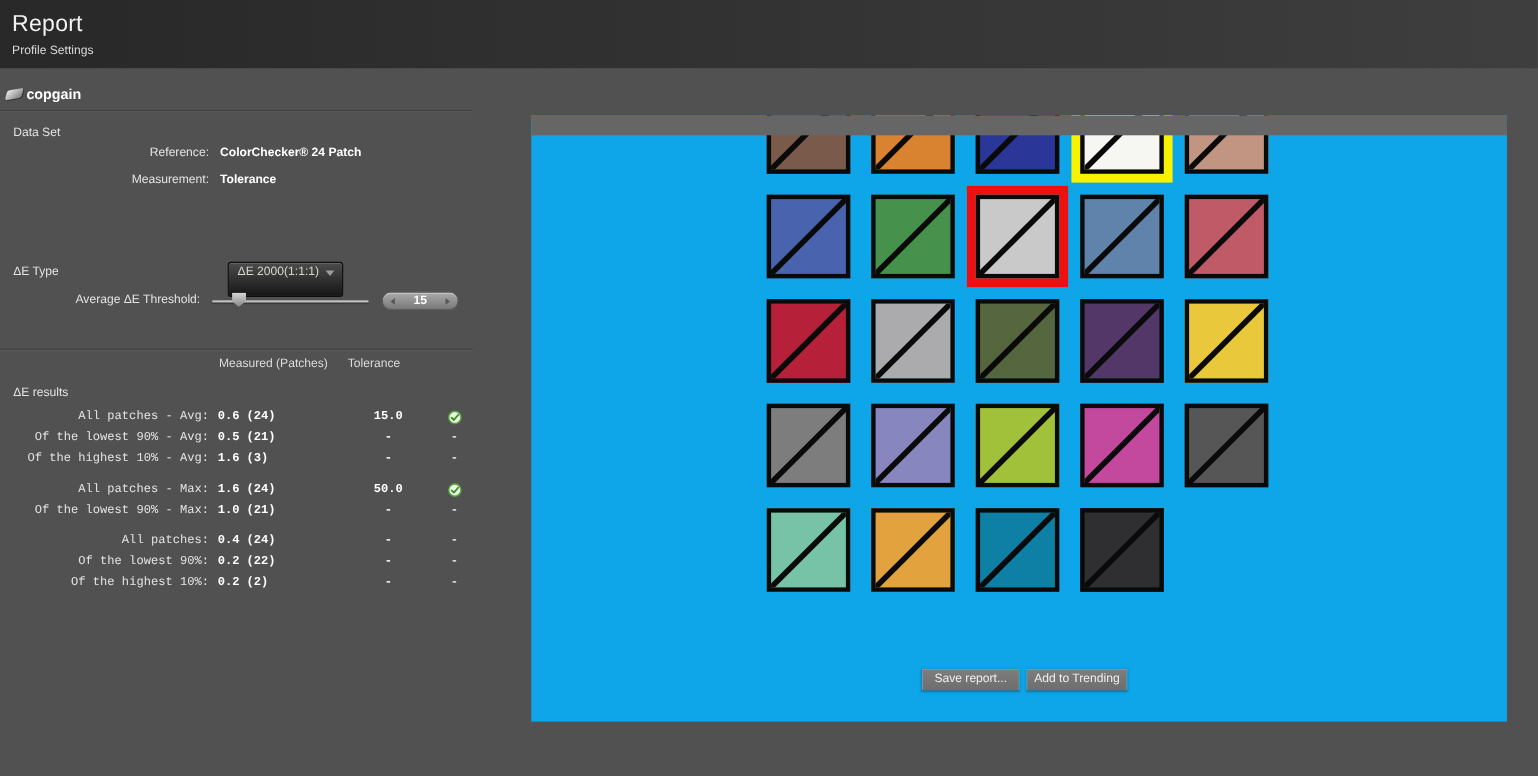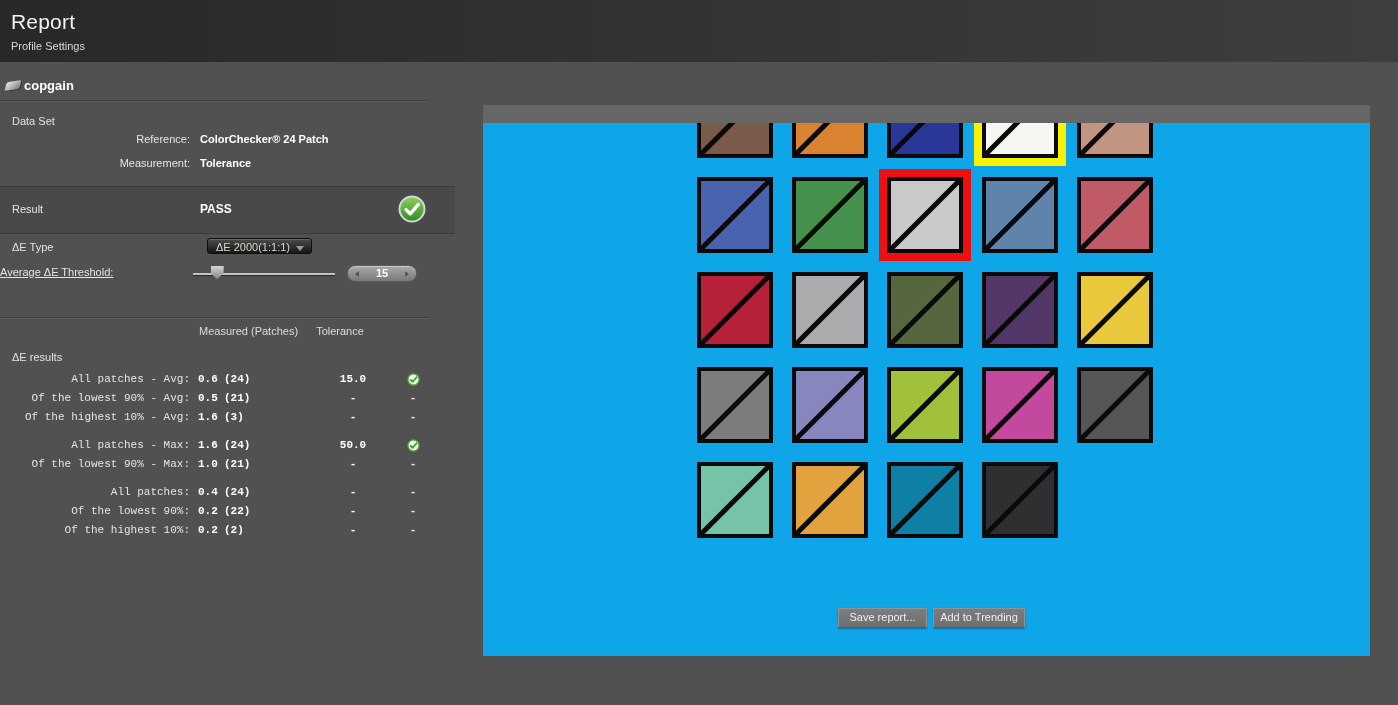--- a/index.html
+++ b/index.html
@@ -31,30 +31,30 @@
   .kv .lbl{position:absolute;left:0;width:190px;text-align:right;color:#e4e4e4;}
   .kv .val{position:absolute;left:200px;color:#fff;font-weight:bold;}
 
   .result-band{position:absolute;left:0;top:124px;width:455px;height:46px;background:#494949;
                border-top:1px solid #3b3b3b;border-bottom:1px solid #3b3b3b;}
   .result-band .lbl{position:absolute;left:12px;top:16px;font-size:11px;color:#e4e4e4;}
   .result-band .val{position:absolute;left:200px;top:15px;font-size:12px;font-weight:bold;color:#fff;}
   .result-band .icon{position:absolute;left:398px;top:8px;width:28px;height:28px;}
 
   
-  .dropdown{position:absolute;left:207px;top:176px;width:105px;height:16px;
+  .dropdown{position:absolute;left:207px;top:176px;width:105px;height:32px;
     background:linear-gradient(#4c4c4c,#161616);border:1px solid #0e0e0e;border-radius:3px;
     color:#d6d6cd;font-size:11px;line-height:17px;padding-left:8px;box-sizing:border-box;
     box-shadow:inset 0 1px 0 rgba(255,255,255,.15);cursor:default;}
   .dd-arrow{position:absolute;right:7px;top:7px;width:0;height:0;
     border-left:4px solid transparent;border-right:4px solid transparent;border-top:5px solid #9d9d9d;}
 
   
   .thr-row{position:absolute;left:0;width:455px;height:17px;font-size:11px;}
-  .thr-row .lbl{position:absolute;left:0;width:182px;text-align:left;color:#e4e4e4;line-height:15px;text-decoration:underline;}
+  .thr-row .lbl{position:absolute;left:0;width:182px;text-align:right;color:#e4e4e4;line-height:15px;}
   .track{position:absolute;left:193px;top:8px;width:142px;height:2px;background:#c2c2c2;
          box-shadow:0 1px 1px rgba(0,0,0,.5);}
   .thumb{position:absolute;top:1px;width:13px;height:13px;
     clip-path:polygon(0 0,100% 0,100% 58%,50% 100%,0 58%);
     background:linear-gradient(#d6d6d6,#868686);}
   .spinner{position:absolute;left:347px;top:0;width:70px;height:17px;border-radius:9px;
     background:linear-gradient(#ababab,#787878);border:1px solid #5c5c5c;box-sizing:border-box;
     box-shadow:inset 0 1px 0 #c9c9c9;text-align:center;color:#fff;font-weight:bold;
     font-size:11px;line-height:15px;}
   .spin-arrow{position:absolute;top:5px;width:0;height:0;border-top:3px solid transparent;
@@ -109,36 +109,20 @@
 
   <div class="kv" style="top:71px;">
     <span class="lbl">Reference:</span>
     <span class="val">ColorChecker® 24 Patch</span>
   </div>
   <div class="kv" style="top:95px;">
     <span class="lbl">Measurement:</span>
     <span class="val">Tolerance</span>
   </div>
 
-  <div class="result-band">
-    <span class="lbl">Result</span>
-    <span class="val">PASS</span>
-    <span class="icon">
-      <svg width="28" height="28" viewBox="0 0 28 28">
-        <defs>
-          <linearGradient id="gchk" x1="0" y1="0" x2="0" y2="1">
-            <stop offset="0" stop-color="#8fd25f"></stop>
-              <stop offset="1" stop-color="#2c8c1e"></stop>
-          </linearGradient>
-        </defs>
-        <circle cx="14" cy="14" r="12.5" fill="url(#gchk)" stroke="#d6d6d6" stroke-width="2"></circle>
-        <path d="M8 14.6 L12.2 18.8 L20.3 9.4" fill="none" stroke="#ffffff" stroke-width="3.4" stroke-linecap="round" stroke-linejoin="round"></path>
-      </svg>
-    </span>
-  </div>
 
   <div class="sec-label" style="left:12px;top:179px;">ΔE Type</div>
   <div class="dropdown">
     <span>ΔE 2000(1:1:1)</span>
     <span class="dd-arrow"></span>
   </div>
 
   <div class="thr-row" style="top:203px;">
     <span class="lbl">Average  ΔE Threshold:</span>
     <span class="track"></span>

